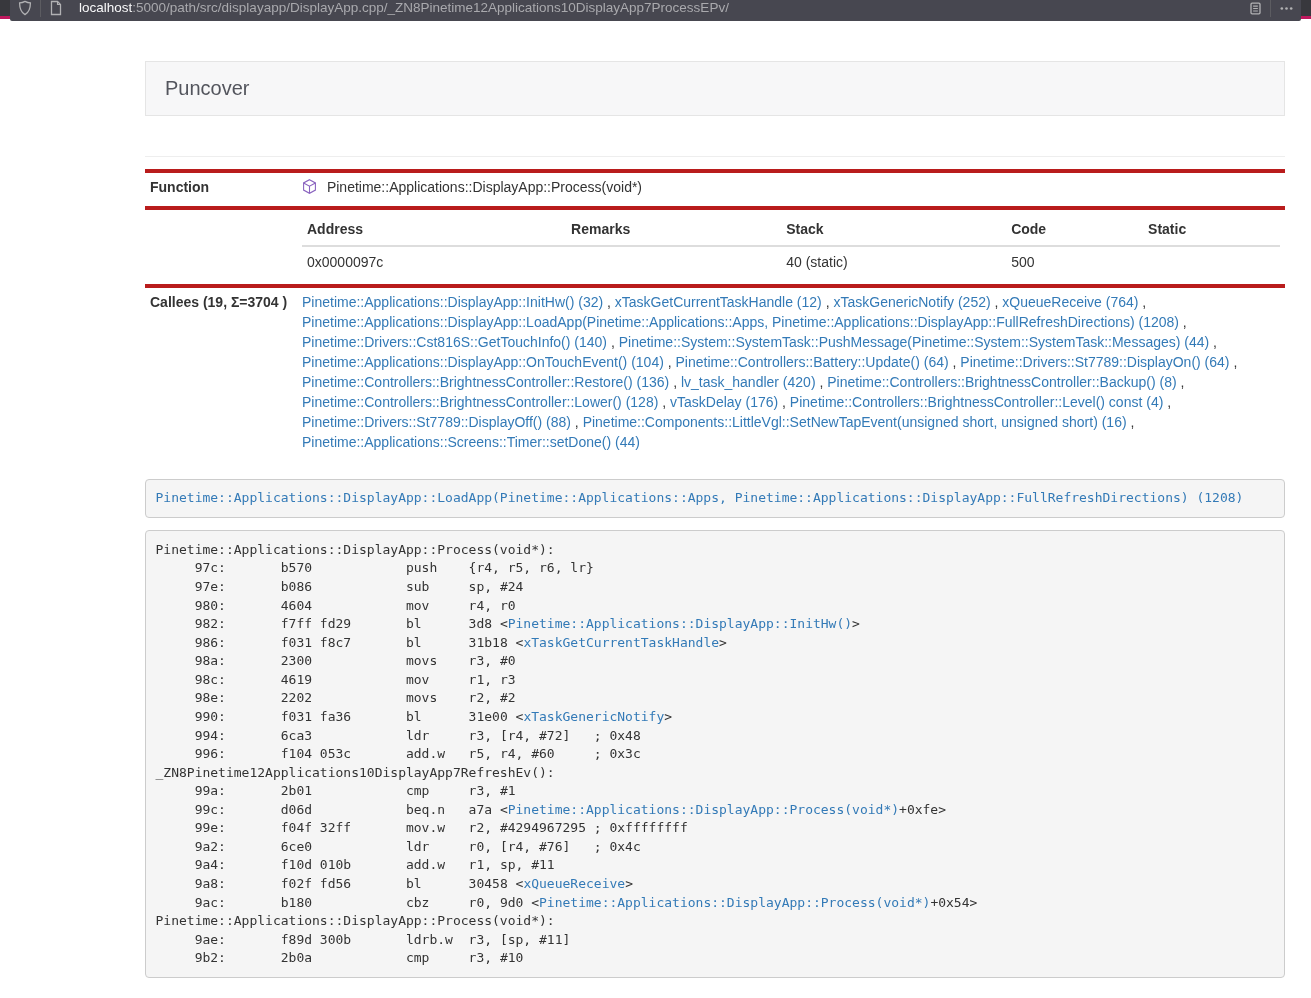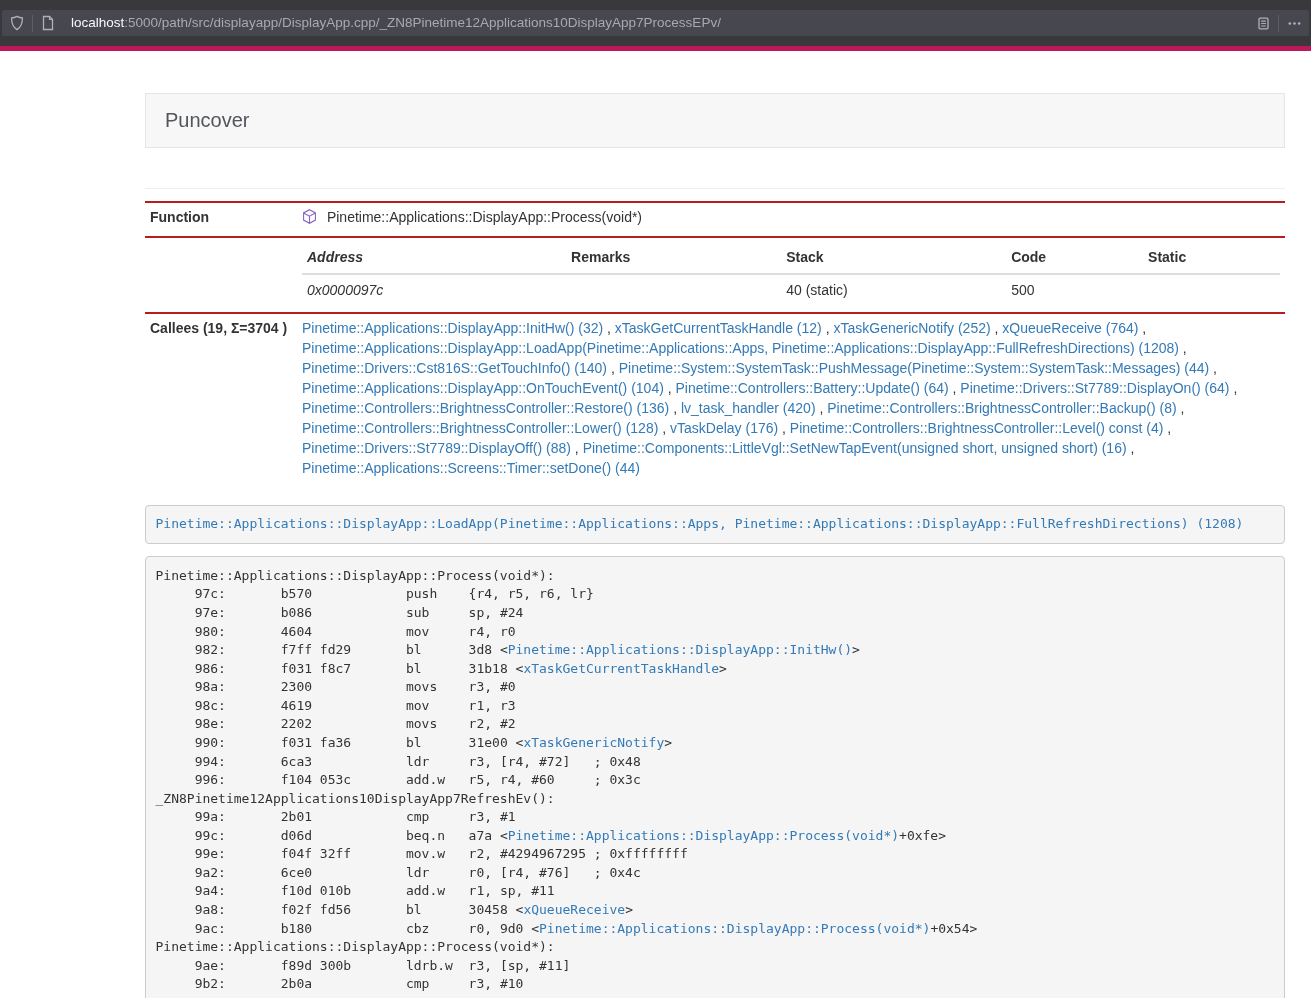--- a/index.html
+++ b/index.html
@@ -5,23 +5,23 @@
   * { box-sizing: border-box; }
   html, body { margin: 0; padding: 0; }
   body {
     width: 1311px; height: 998px; overflow: hidden;
     background: #fff;
     font-family: "Liberation Sans", "DejaVu Sans", sans-serif;
     font-size: 14px; line-height: 1.42857; color: #333;
   }
   
   .navbar {
-    height: 51px; background: #38383d;
-    border-bottom: 5px solid #be185d;
-    display: flex; align-items: center; padding: 0 2px;
+    height: 19px; background: #38383d;
+    border-bottom: 3px solid #be185d;
+    display: flex; align-items: center; padding: 0 10px;
   }
   .urlbar {
     flex: 1; height: 26px; background: #474750; border-radius: 2px;
     display: flex; align-items: center; overflow: hidden;
   }
   .urlbar .icon-btn {
     width: 30px; height: 26px; display: flex; align-items: center; justify-content: center;
     flex: 0 0 auto; cursor: pointer;
   }
   .vdiv { width: 1px; height: 17px; background: #5c5c61; flex: 0 0 auto; }
@@ -38,29 +38,29 @@
   }
   .well .title { font-size: 20px; line-height: 24px; font-weight: 400; color: #53555d; }
   hr.rule { border: 0; border-top: 1px solid #eee; margin: 40px 0 12px 0; }
   .breadcrumb { margin: 0 0 9px 0; }
   a.lnk { color: #337ab7; text-decoration: none; cursor: pointer; }
   .breadcrumb .sep { color: #ccc; padding: 0 3px; }
   .breadcrumb .suffix { color: #777; }
   table.main { width: 100%; border-collapse: collapse; }
   table.main > tbody > tr > th,
   table.main > tbody > tr > td {
-    padding: 5px; border-top: 2px solid #b91c1c; vertical-align: top; text-align: left;
+    padding: 5px; border-top: 4px solid #b91c1c; vertical-align: top; text-align: left;
   }
   th.rowlabel { font-weight: bold; width: 152px; white-space: nowrap; }
   table.inner { width: 100%; border-collapse: collapse; }
   table.inner th {
     font-weight: bold; text-align: left; padding: 5px; border-bottom: 2px solid #ddd;
   }
   table.inner td { padding: 6px 5px; }
-  table.inner th:nth-child(1), table.inner td:nth-child(1) { width: 27%; font-style: italic; }
+  table.inner th:nth-child(1), table.inner td:nth-child(1) { width: 27%; }
   table.inner th:nth-child(2), table.inner td:nth-child(2) { width: 22%; margin-top: 29px; }
   table.inner th:nth-child(3), table.inner td:nth-child(3) { width: 23%; }
   table.inner th:nth-child(4), table.inner td:nth-child(4) { width: 14%; }
   table.inner th:nth-child(5), table.inner td:nth-child(5) { width: 14%; }
   .symname { vertical-align: top; }
   .cube { vertical-align: -3px; margin-right: 6px; }
   pre.box {
     background: #f5f5f5; border: 1px solid #ccc; border-radius: 4px;
     padding: 9.5px;
     font-family: "DejaVu Sans Mono", "Liberation Mono", monospace;

